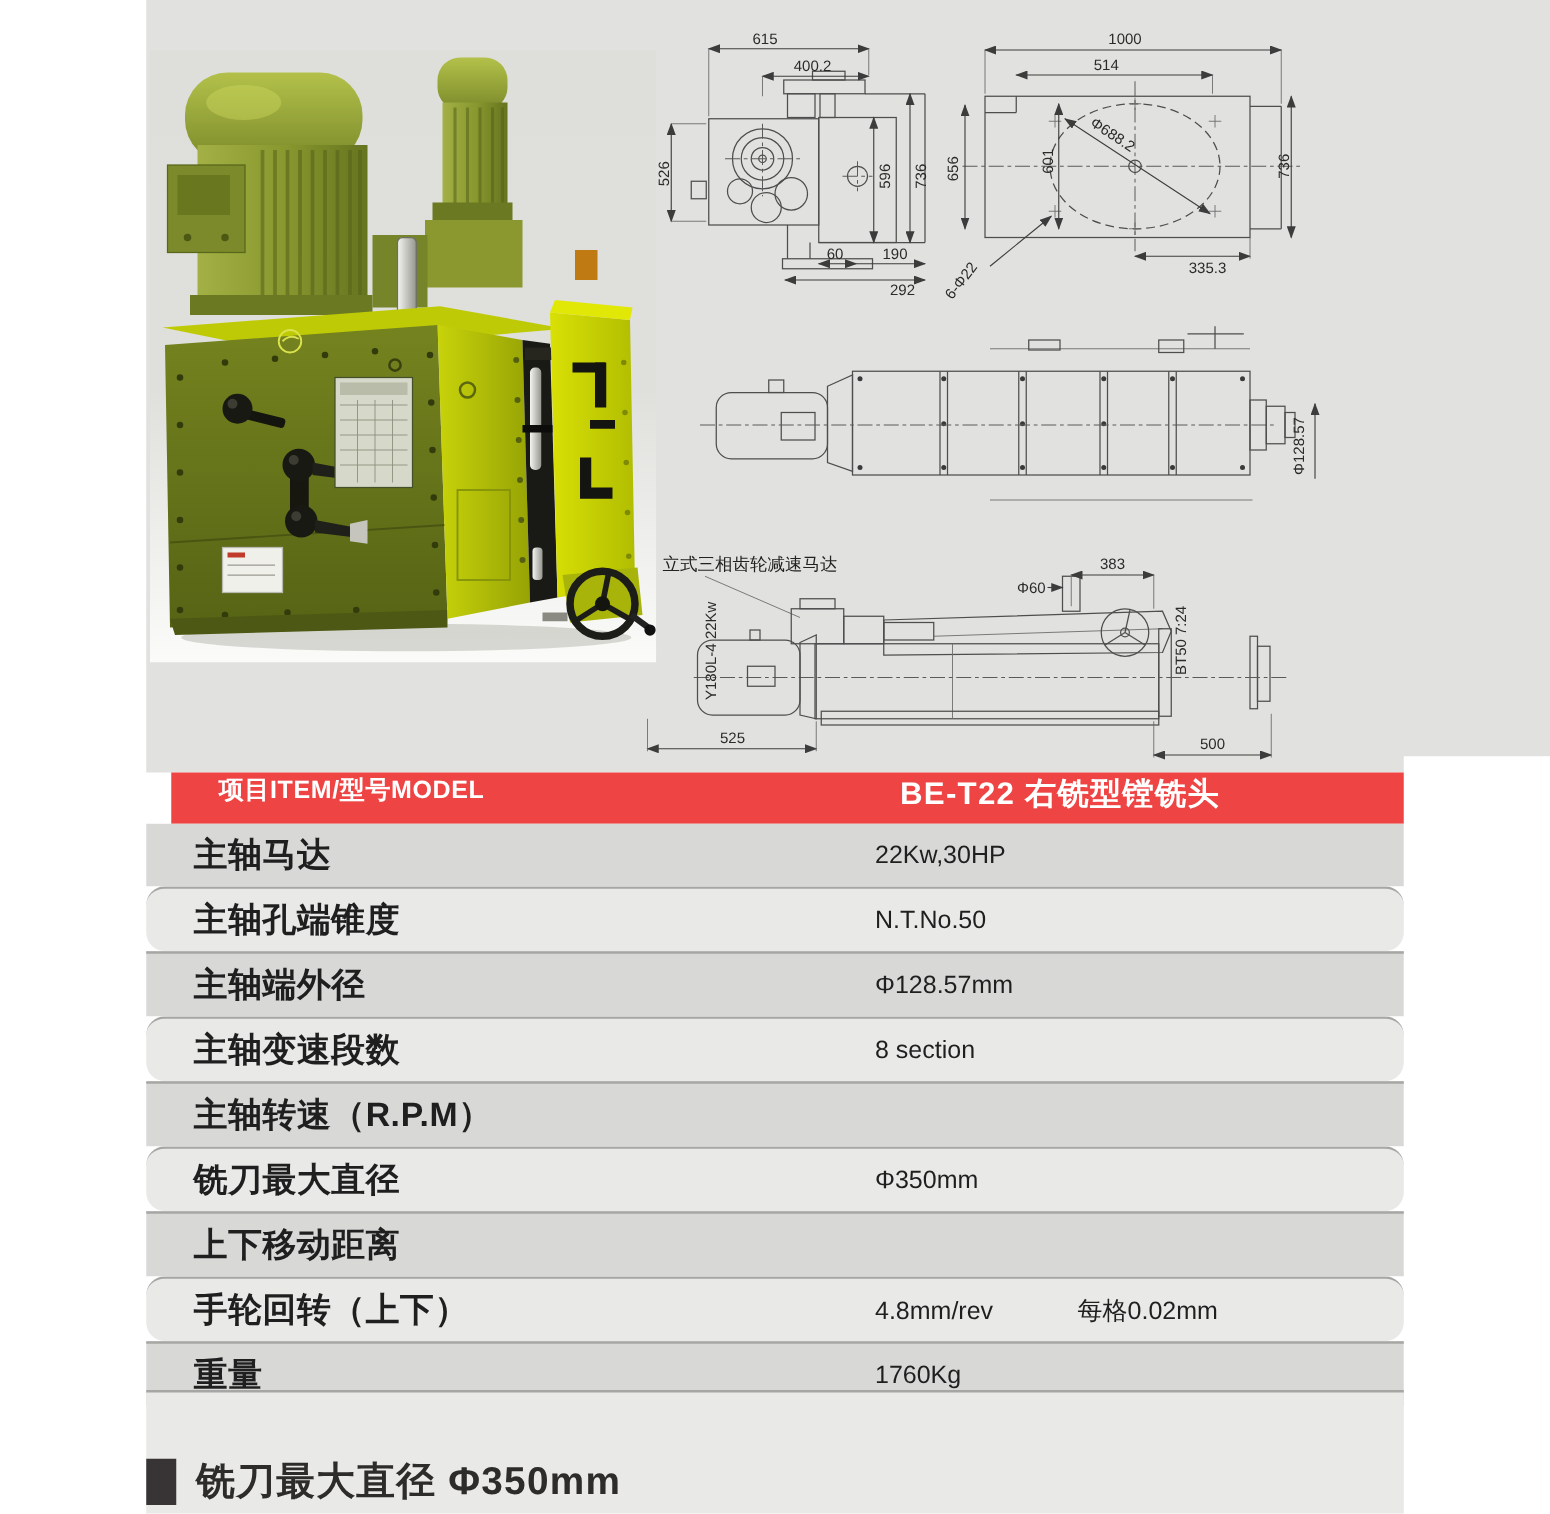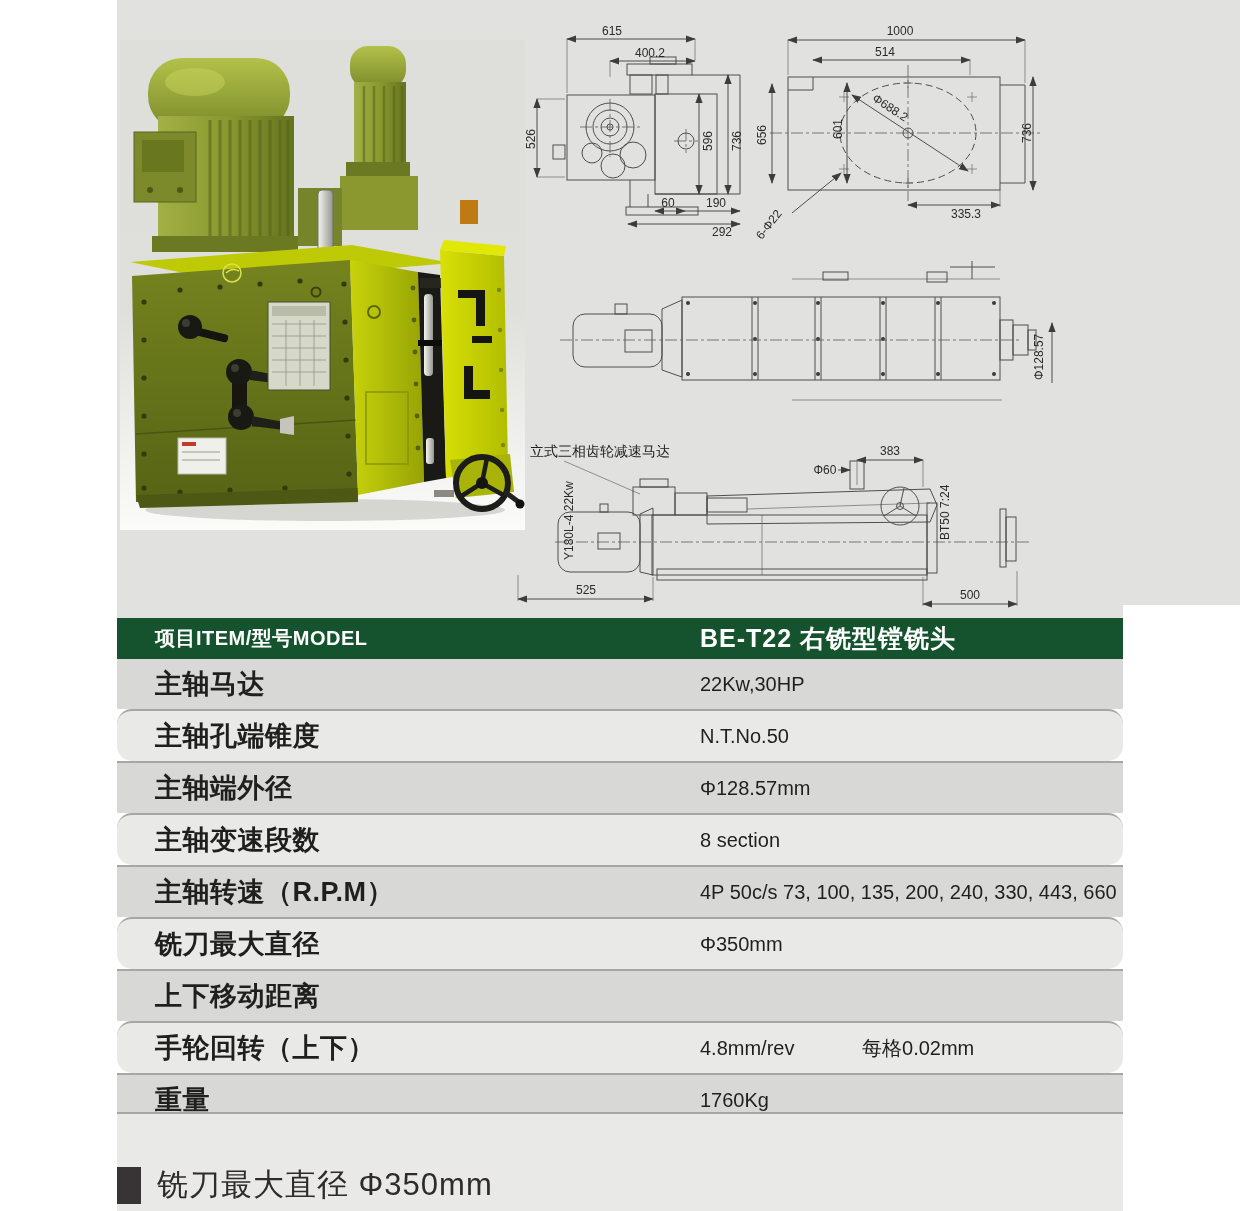--- a/index.html
+++ b/index.html
@@ -9,33 +9,33 @@
   .right-margin{position:absolute;left:1123px;top:605px;width:117px;height:606px;background:#ffffff;}
   .photo-svg{position:absolute;left:120px;top:40px;}
   .draw-svg{position:absolute;left:500px;top:15px;}
 
   
   .spec{position:absolute;left:117px;top:618px;width:1006px;}
   .trow{display:flex;align-items:center;height:50px;}
   .trow.a{background:#d8d9d7;}
   .trow.b{background:#e9e9e7;border-radius:15px;}
   .trow + .trow{border-top:2px solid #a6a6a4;}
-  .thead{display:flex;align-items:center;height:41px;background:#14532d;color:#fff;}
+  .thead{display:flex;height:41px;background:#ef4444;color:#fff;margin-left:20px;}
   .c1{width:583px;box-sizing:border-box;padding-left:38px;font-size:27px;font-weight:600;letter-spacing:.5px;}
   .c2{flex:1;font-size:20px;}
   .thead .c1{font-size:20px;font-weight:700;}
   .thead .c2{font-size:25px;font-weight:700;letter-spacing:1px;}
   .v2{margin-left:62px;}
 
   
   .bottom-band{position:absolute;left:117px;top:1112px;width:1006px;height:99px;
                background:#e9e9e7;border-top:2px solid #a6a6a4;box-sizing:border-box;}
   .foot-line{position:absolute;left:0;top:50px;display:flex;align-items:center;}
   .foot-sq{width:24px;height:37px;background:#383435;margin-right:16px;}
-  .foot-txt{font-size:31px;font-weight:400;color:#2e2b2b;letter-spacing:1px;}
+  .foot-txt{font-size:31px;font-weight:700;color:#2e2b2b;letter-spacing:1px;}
 
   
   .ln{stroke:#4e4e4e;fill:none;stroke-width:1;}
   .lt{stroke:#6a6a6a;fill:none;stroke-width:.7;}
   .dim{stroke:#3d3d3d;fill:none;stroke-width:.9;}
   .cl{stroke:#5a5a5a;stroke-width:.8;stroke-dasharray:12 3 3 3;fill:none;}
   .dsh{stroke:#4e4e4e;stroke-width:1;stroke-dasharray:7 4;fill:none;}
   .dt{font-family:"Liberation Sans",sans-serif;font-size:12px;fill:#2b2b2b;}
   .dtn{font-family:"Liberation Sans",sans-serif;font-size:14px;fill:#222;}
   .bolt{fill:#3a3a3a;}
@@ -460,21 +460,20 @@
   <div class="trow a">
     <div class="c1">主轴端外径</div>
     <div class="c2">Φ128.57mm</div>
   </div>
   <div class="trow b">
     <div class="c1">主轴变速段数</div>
     <div class="c2">8 section</div>
   </div>
   <div class="trow a">
     <div class="c1">主轴转速（R.P.M）</div>
-    <div class="c2">4P 50c/s 73, 100, 135, 200, 240, 330, 443, 660</div>
   </div>
   <div class="trow b">
     <div class="c1">铣刀最大直径</div>
     <div class="c2">Φ350mm</div>
   </div>
   <div class="trow a">
     <div class="c1">上下移动距离</div>
   </div>
   <div class="trow b">
     <div class="c1">手轮回转（上下）</div>

